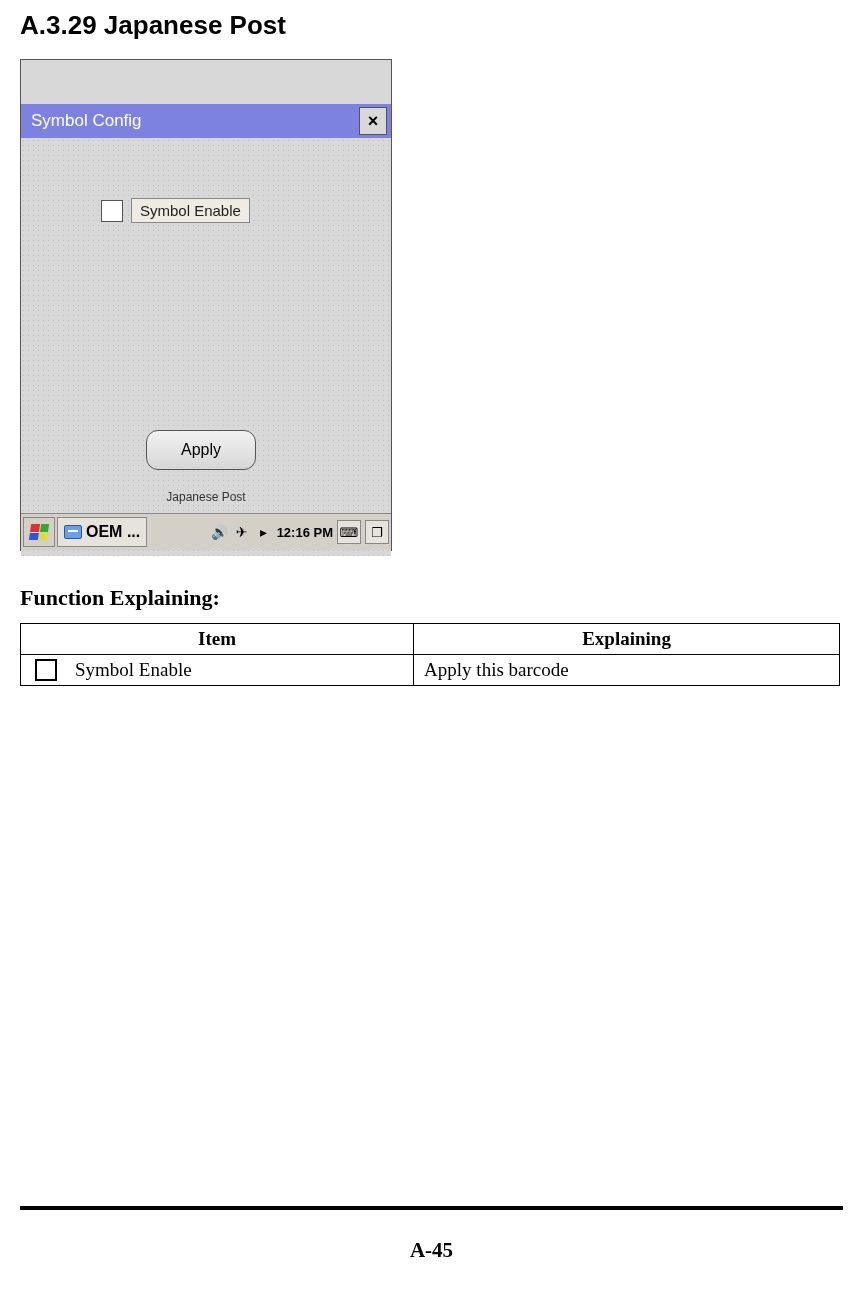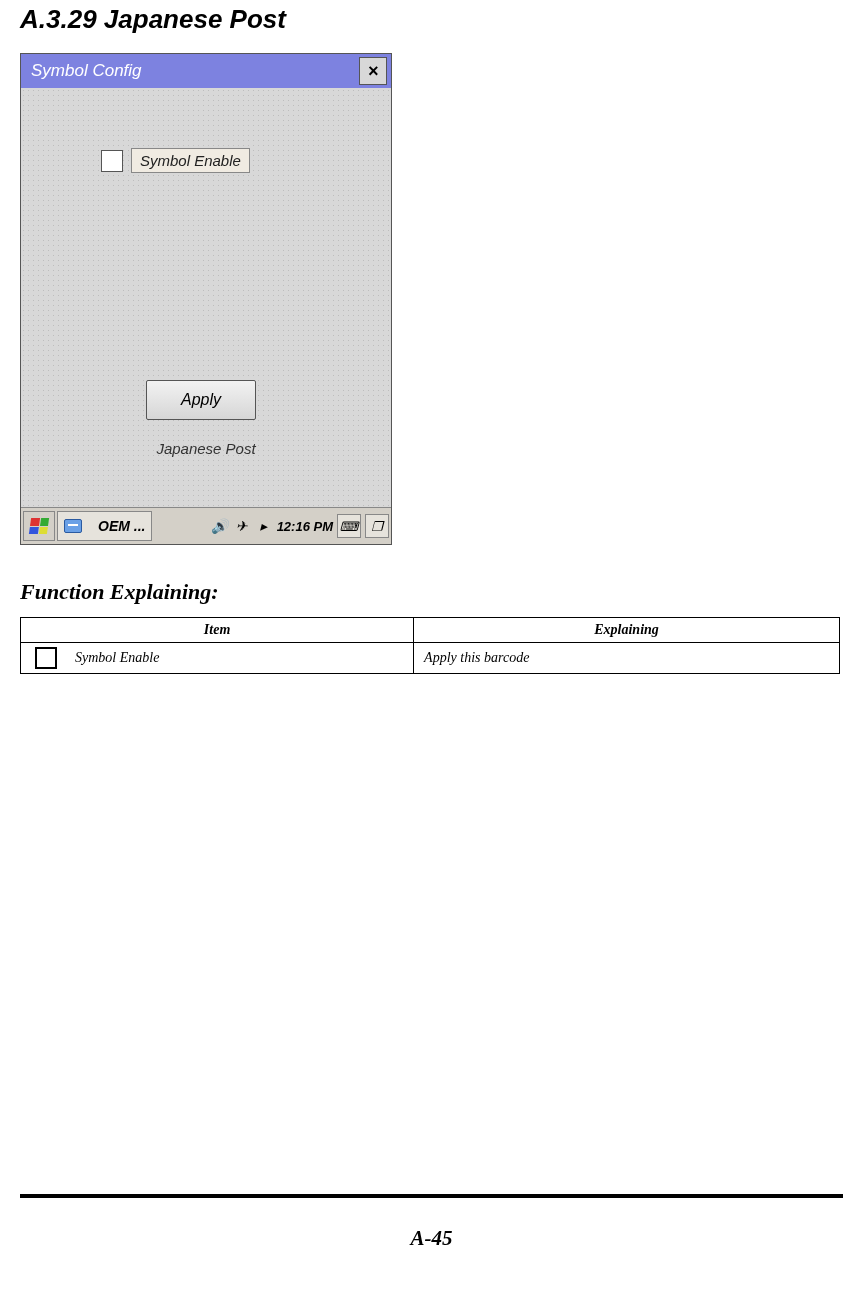--- a/index.html
+++ b/index.html
@@ -3,22 +3,21 @@
 <meta charset="utf-8">
 <style>
   body {
     margin: 0;
     padding: 0;
     font-family: "Times New Roman", serif;
     background: #fff;
     width: 863px;
   }
   .page {
-    padding: 4px 20px;
-    font-style: italic;
+    padding: 10px 20px;
   }
   .section-title {
     font-family: Arial, Helvetica, sans-serif;
     font-weight: bold;
     font-size: 26px;
     margin: 0 0 18px 0;
   }
   
   .pda-shot {
     width: 370px;
@@ -30,20 +29,21 @@
   }
   .titlebar {
     display: flex;
     align-items: center;
     justify-content: space-between;
     background: #7d82e0;
     height: 34px;
     padding: 0 4px 0 10px;
     color: #fff;
     font-size: 17px;
+    margin-top: 44px;
   }
   .close-box {
     width: 26px;
     height: 26px;
     background: #d8d8d8;
     color: #000;
     border: 1px solid #555;
     display: flex;
     align-items: center;
     justify-content: center;
@@ -80,34 +80,34 @@
     color: #222;
   }
   .apply-btn {
     position: absolute;
     left: 125px;
     top: 292px;
     width: 108px;
     height: 38px;
     background: linear-gradient(#f2f2f2, #d6d6d6);
     border: 1px solid #555;
-    border-radius: 2px;
+    border-radius: 12px;
     font-size: 16px;
     font-family: Tahoma, Geneva, sans-serif;
     display: flex;
     align-items: center;
     justify-content: center;
   }
   .pda-label {
     position: absolute;
     left: 0;
     right: 0;
     top: 352px;
     text-align: center;
-    font-size: 15px;
+    font-size: 12px;
     color: #333;
   }
   .taskbar {
     position: absolute;
     left: 0;
     right: 0;
     bottom: 0;
     height: 36px;
     background: #d4d0c8;
     border-top: 1px solid #888;
@@ -140,22 +140,22 @@
   .start-flag > div:nth-child(3){background:#35d;}
   .start-flag > div:nth-child(4){background:#dd3;}
   .task-item {
     height: 28px;
     background: #e6e3dc;
     border: 1px solid #888;
     display: flex;
     align-items: center;
     padding: 0 6px;
     font-weight: bold;
-    font-size: 14px;
-    gap: 16px;
+    font-size: 16px;
+    gap: 4px;
   }
   .task-icon {
     width: 16px;
     height: 12px;
     background: #6aa0e6;
     border: 1px solid #2a5aa0;
     border-radius: 2px;
     position: relative;
   }
   .task-icon::after{
@@ -189,21 +189,21 @@
   }
   
   .func-exp-heading {
     font-weight: bold;
     font-size: 22px;
     margin: 34px 0 12px 0;
   }
   table.func-table {
     border-collapse: collapse;
     width: 820px;
-    font-size: 14px;
+    font-size: 19px;
   }
   table.func-table th, table.func-table td {
     border: 1px solid #000;
     padding: 4px 10px;
     vertical-align: middle;
   }
   table.func-table th {
     font-weight: bold;
     text-align: center;
   }

